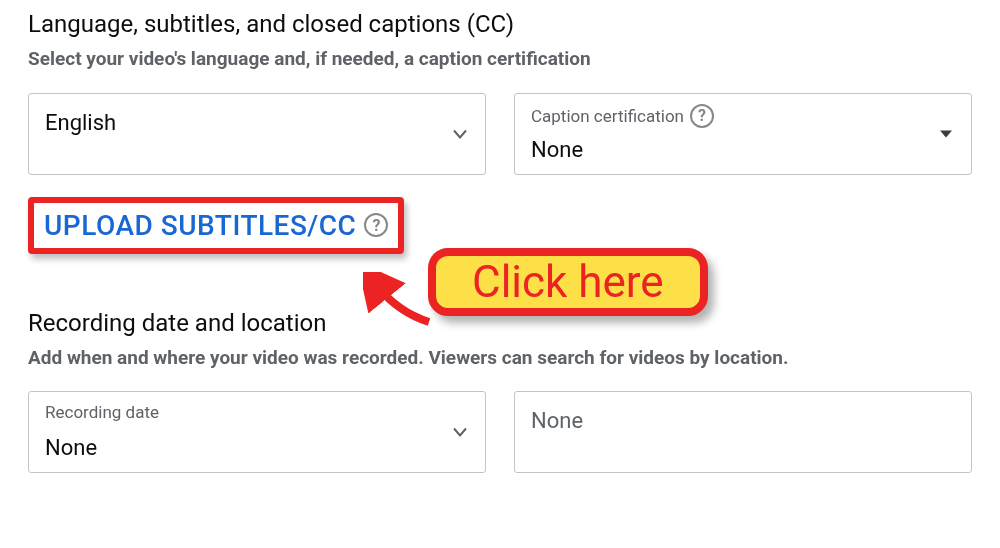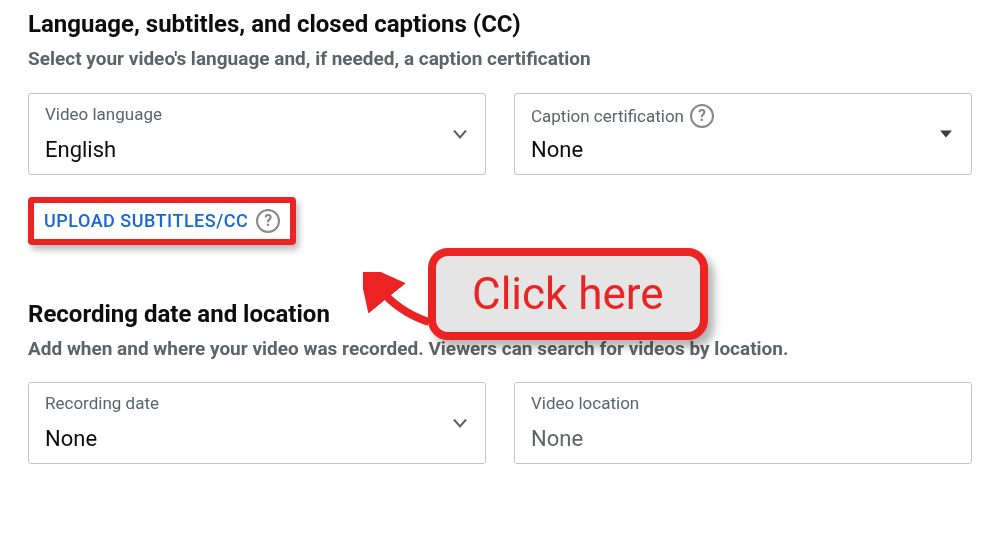--- a/index.html
+++ b/index.html
@@ -10,21 +10,21 @@
     body {
       font-family: Roboto, Arial, sans-serif;
       background: #fff;
       width: 1000px;
       height: 548px;
       padding: 10px 28px;
       position: relative;
     }
     .section-title {
       font-size: 24px;
-      font-weight: 700;
+      font-weight: 400;
       color: #0d0d0d;
       margin-bottom: 8px;
     }
     .section-subtitle {
       font-size: 19px;
       color: #5f6368;
       margin-bottom: 20px;
       line-height: 1.4;
       font-weight: bold;
     }
@@ -85,34 +85,34 @@
       align-items: center;
       gap: 8px;
       border: 6px solid #eb2323;
       border-radius: 4px;
       padding: 6px 10px;
       margin: 4px 0 34px 0;
       box-shadow: 3px 5px 6px rgba(0,0,0,0.25);
       position: relative;
     }
     .upload-btn {
-      font-size: 18px;
+      font-size: 28px;
       font-weight: 500;
       color: #1967d2;
       letter-spacing: 0.5px;
       cursor: pointer;
     }
     .callout {
       position: absolute;
       left: 428px;
       top: 248px;
-      background: #e5e5e5;
+      background: #fde047;
       border: 8px solid #eb2323;
       border-radius: 20px;
-      padding: 12px 36px;
+      padding: 0 36px;
       box-shadow: 6px 7px 8px rgba(0,0,0,0.3);
     }
     .callout-text {
       font-size: 44px;
       color: #eb2323;
       font-weight: 400;
       white-space: nowrap;
     }
     .arrow {
       position: absolute;
@@ -131,23 +131,20 @@
   </style>
 </head>
 <body>
 
 <div>
   <h2 class="section-title">Language, subtitles, and closed captions (CC)</h2>
   <p class="section-subtitle">Select your video's language and, if needed, a caption certification</p>
 
   <div class="row">
     <div class="field">
-      <div class="field-label">
-        <span>Video language</span>
-      </div>
       <div class="field-value">English</div>
       <span class="chevron">
         <svg viewBox="0 0 14 10">
             <path d="M1 1 L7 8 L13 1" fill="none" stroke="#5f6368" stroke-width="2"></path>
           </svg>
       </span>
     </div>
 
     <div class="field">
       <div class="field-label">
@@ -180,23 +177,20 @@
       </div>
       <div class="field-value">None</div>
       <span class="chevron">
         <svg viewBox="0 0 14 10">
             <path d="M1 1 L7 8 L13 1" fill="none" stroke="#5f6368" stroke-width="2"></path>
           </svg>
       </span>
     </div>
 
     <div class="field">
-      <div class="field-label">
-        <span>Video location</span>
-      </div>
       <div class="location-value">None</div>
     </div>
   </div>
 </div>
 
 <div class="callout">
   <span class="callout-text">Click here</span>
 </div>
 
 <svg class="arrow" width="80" height="80">

